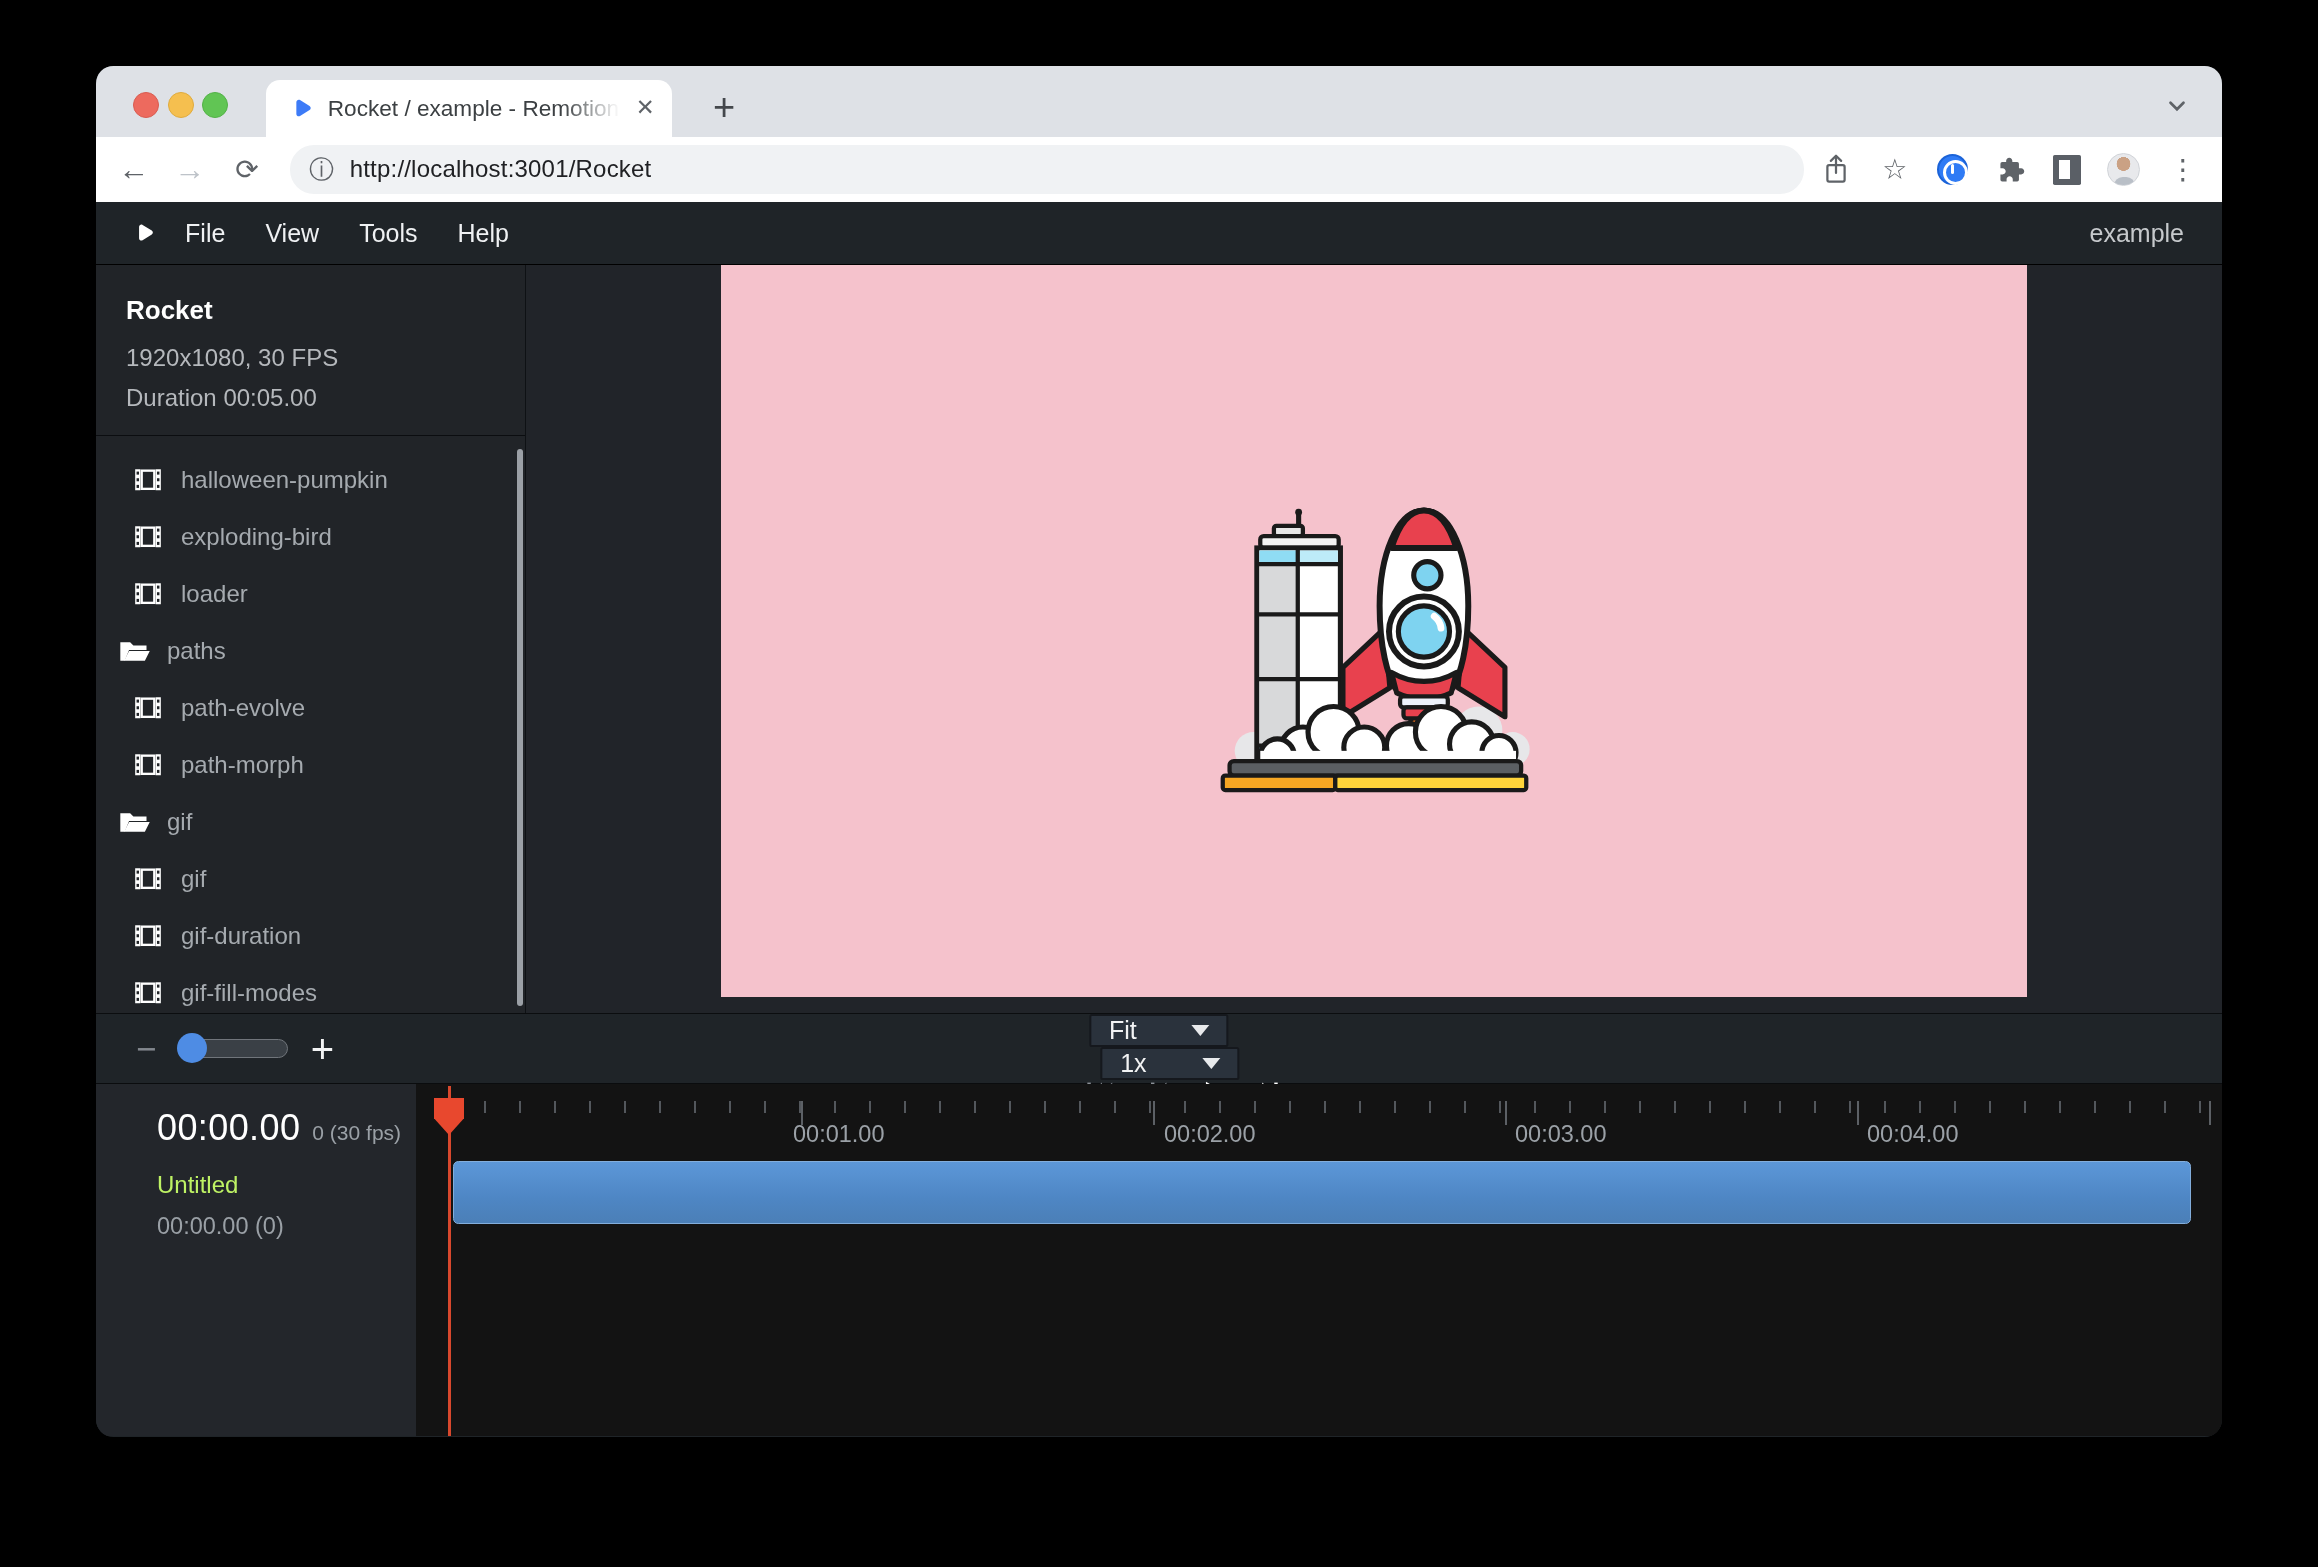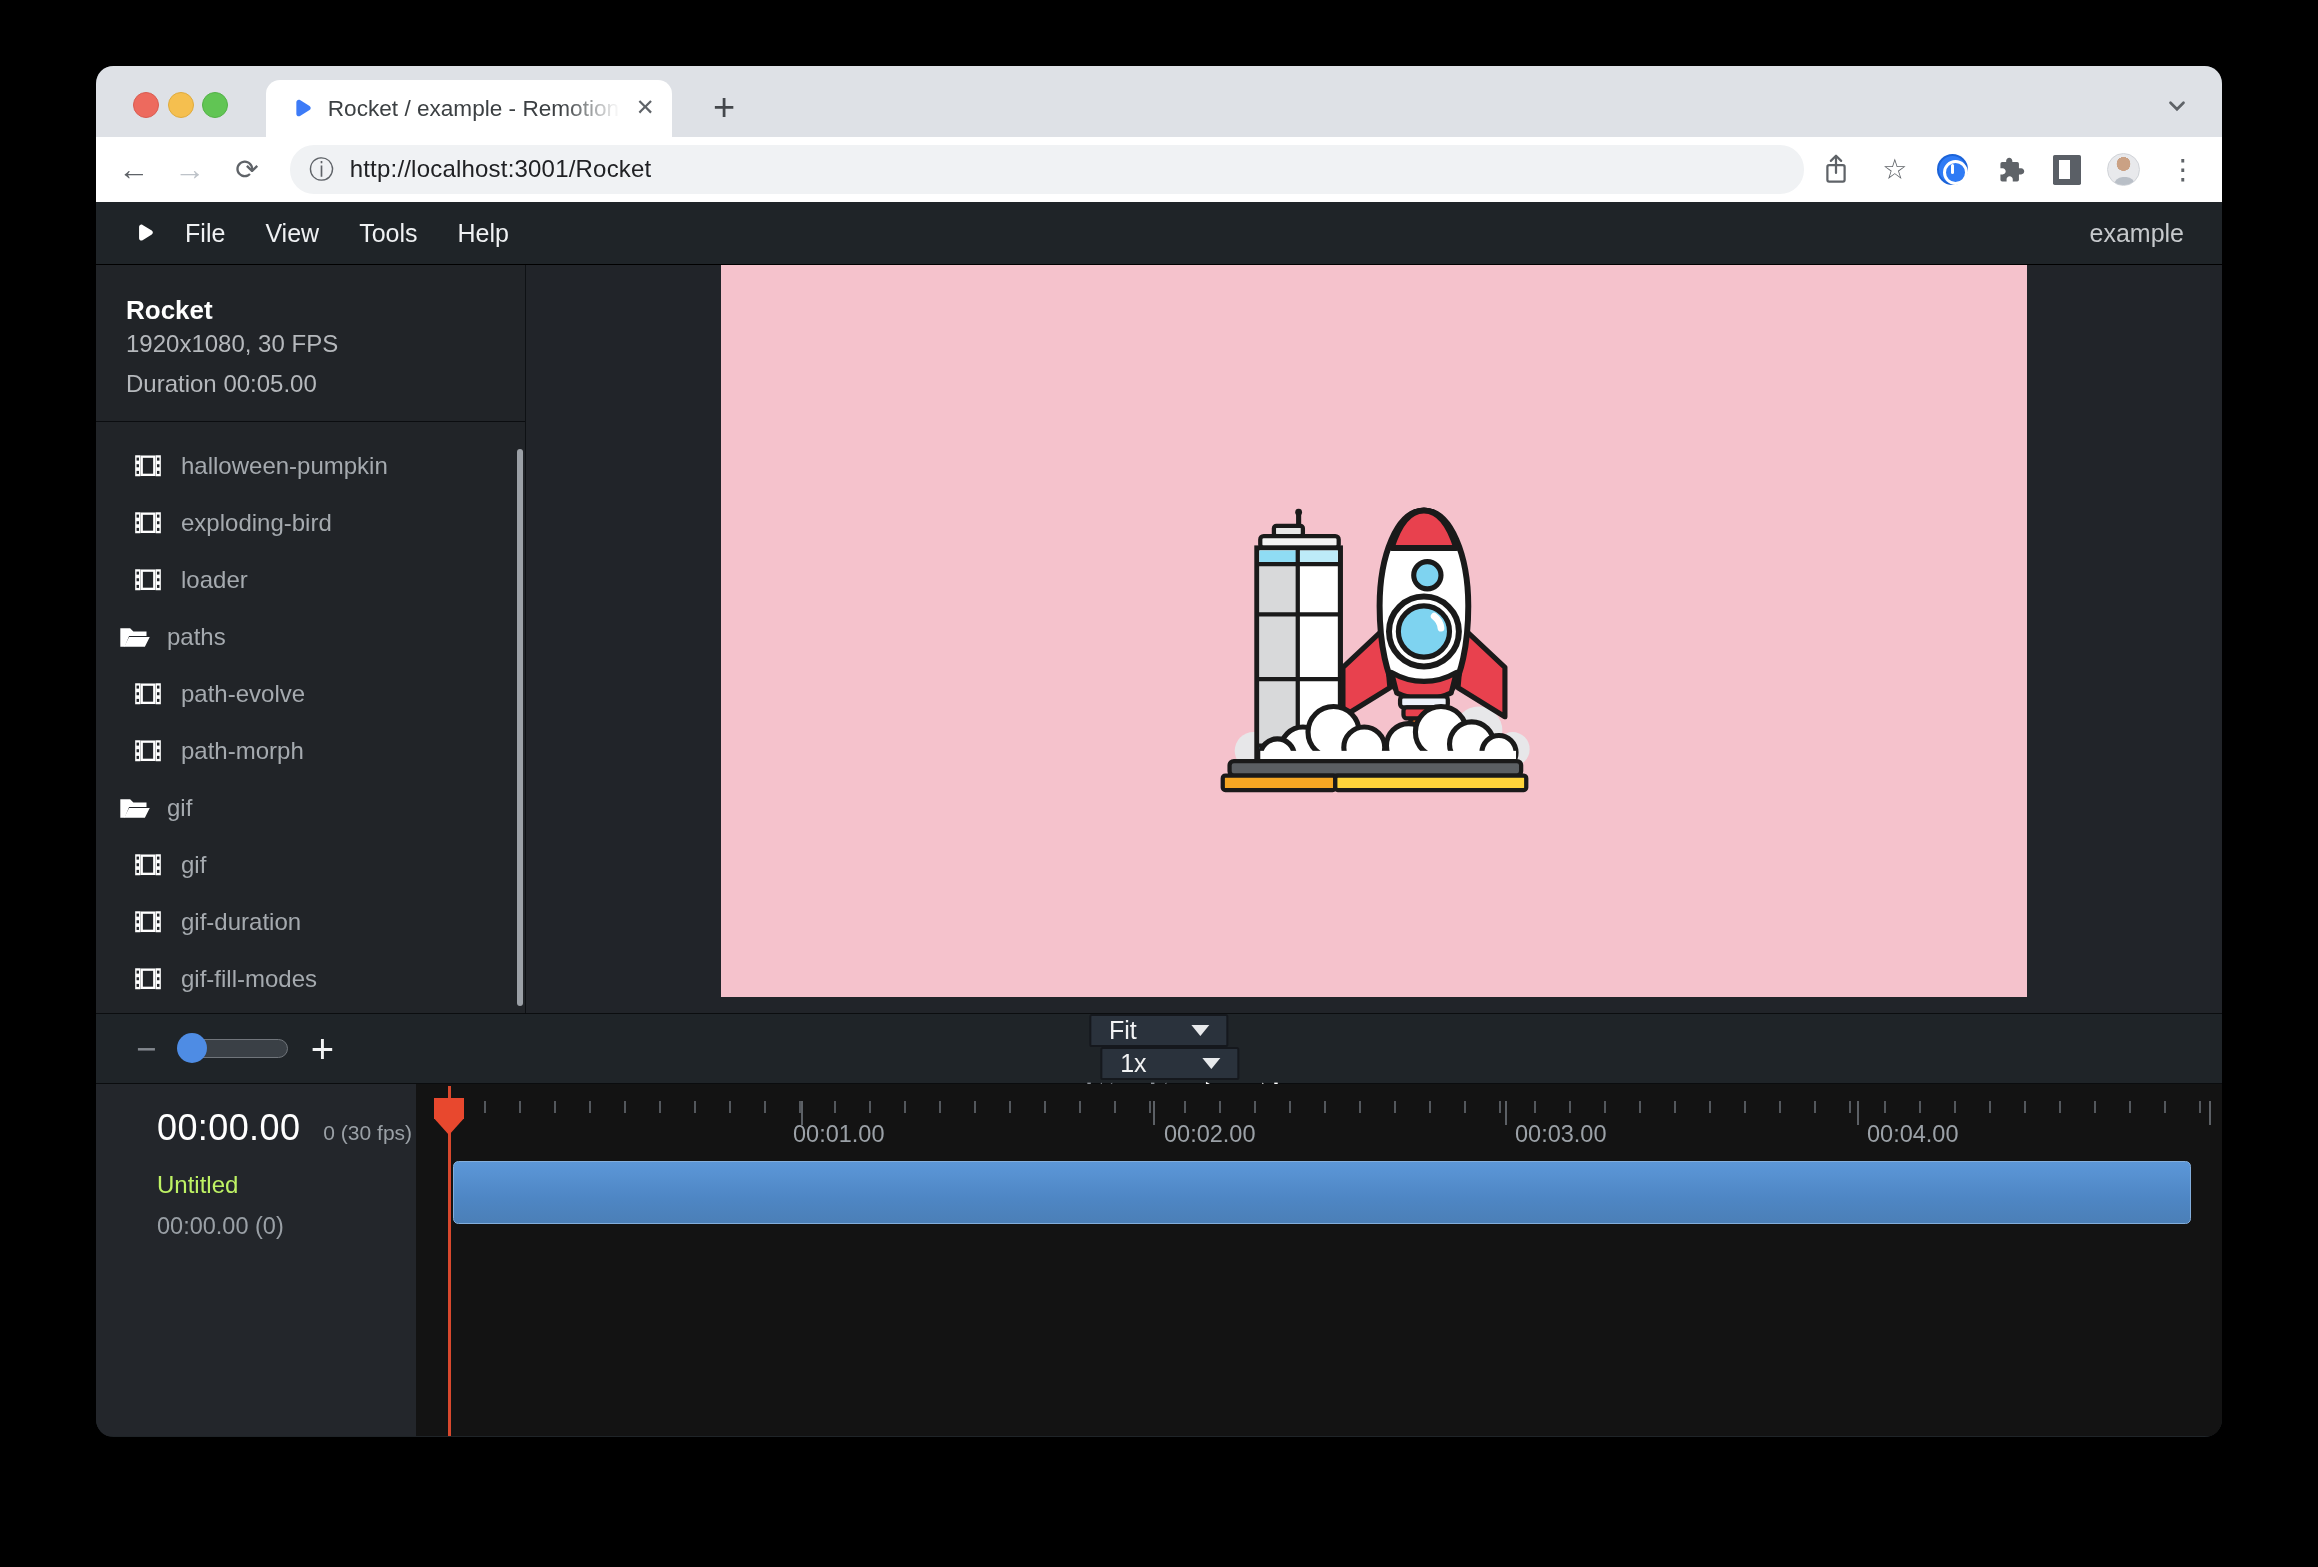--- a/index.html
+++ b/index.html
@@ -54,21 +54,21 @@
   .remotion-logo { margin-left:16.5px; width:22.6px; height:22.6px; flex:none; }
   .menu-items { display:flex; gap:40px; margin-left:31px; }
   .menu-item { font-size:25px; color:#EFF1F3; }
   .menu-right { margin-left:auto; margin-right:19px; font-size:25px; color:#C6C9CC; }
 
   
   .main { height:748px; display:flex; flex:none; }
   .sidebar { width:430px; flex:none; background:#212428; border-right:1.7px solid #0E1114; position:relative; }
   .comp-info { padding:30px 0 0 30px; }
   .comp-title { font-size:26px; font-weight:bold; color:#FFFFFF; }
-  .comp-sub { margin-top:4px; font-size:24px; color:#B5B8BC; }
+  .comp-sub { margin-top:18px; font-size:24px; color:#B5B8BC; }
   .comp-sub2 { margin-top:12px; font-size:24px; color:#B5B8BC; }
   .sidebar-divider { margin-top:22.6px; border-top:1.7px solid #0B0D10; }
   .comp-list { padding-top:15.7px; }
   .crow { height:57px; display:flex; align-items:center; }
   .crow.comp { padding-left:38px; }
   .crow.folder { padding-left:22.6px; }
   .crow .label { margin-left:19px; font-size:24px; color:#A5AAAF; }
   .crow.folder .label { margin-left:17.4px; }
   .sidebar-scrollbar { position:absolute; right:1.7px; top:184px; bottom:7px; width:6px; background:#9BA0A6; border-radius:3.5px; }
 
@@ -98,21 +98,21 @@
   .bracket.out { color:#F2F3F4; }
   .checker { width:27px; height:27px; background:#fff; border-radius:2.6px; position:relative; }
   .checker::before { content:""; position:absolute; right:1.7px; top:1.7px; width:11.3px; height:11.3px; background:#1F2428; }
   .checker::after  { content:""; position:absolute; left:1.7px; bottom:1.7px; width:11.3px; height:11.3px; background:#1F2428; }
   .burger { display:flex; flex-direction:column; gap:5.2px; }
   .burger span { width:30px; height:4.3px; border-radius:2.6px; background:#fff; }
 
   
   .timeline { height:353px; display:flex; flex:none; border-top:1.7px solid #0A0C0E; }
   .tl-left { width:320px; flex:none; background:#23262B; padding:22.6px 0 0 61px; }
-  .tc-row { display:flex; align-items:baseline; gap:23px; }
+  .tc-row { display:flex; align-items:baseline; gap:12px; }
   .tc-main { font-size:36px; font-weight:500; color:#FFFFFF; letter-spacing:0.4px; }
   .tc-fps { font-size:21px; color:#9AA0A6; }
   .track-name { margin-top:22.6px; font-size:24px; color:#bef264; }
   .track-time { margin-top:14px; font-size:23.5px; color:#9AA0A6; }
   .tl-right { flex:1; background:#131313; position:relative; overflow:hidden; }
   .ruler-minor { position:absolute; left:33px; right:0; top:17.4px; height:12px;
     background:repeating-linear-gradient(to right,#53575C 0,#53575C 1.7px,transparent 1.7px,transparent 35px); }
   .ruler-major { position:absolute; left:33px; right:0; top:17.4px; height:23.5px;
     background:repeating-linear-gradient(to right,#5C6065 0,#5C6065 1.7px,transparent 1.7px,transparent 352px); }
   .ruler-label { position:absolute; top:37px; font-size:23.5px; color:#9BA1A7; }

